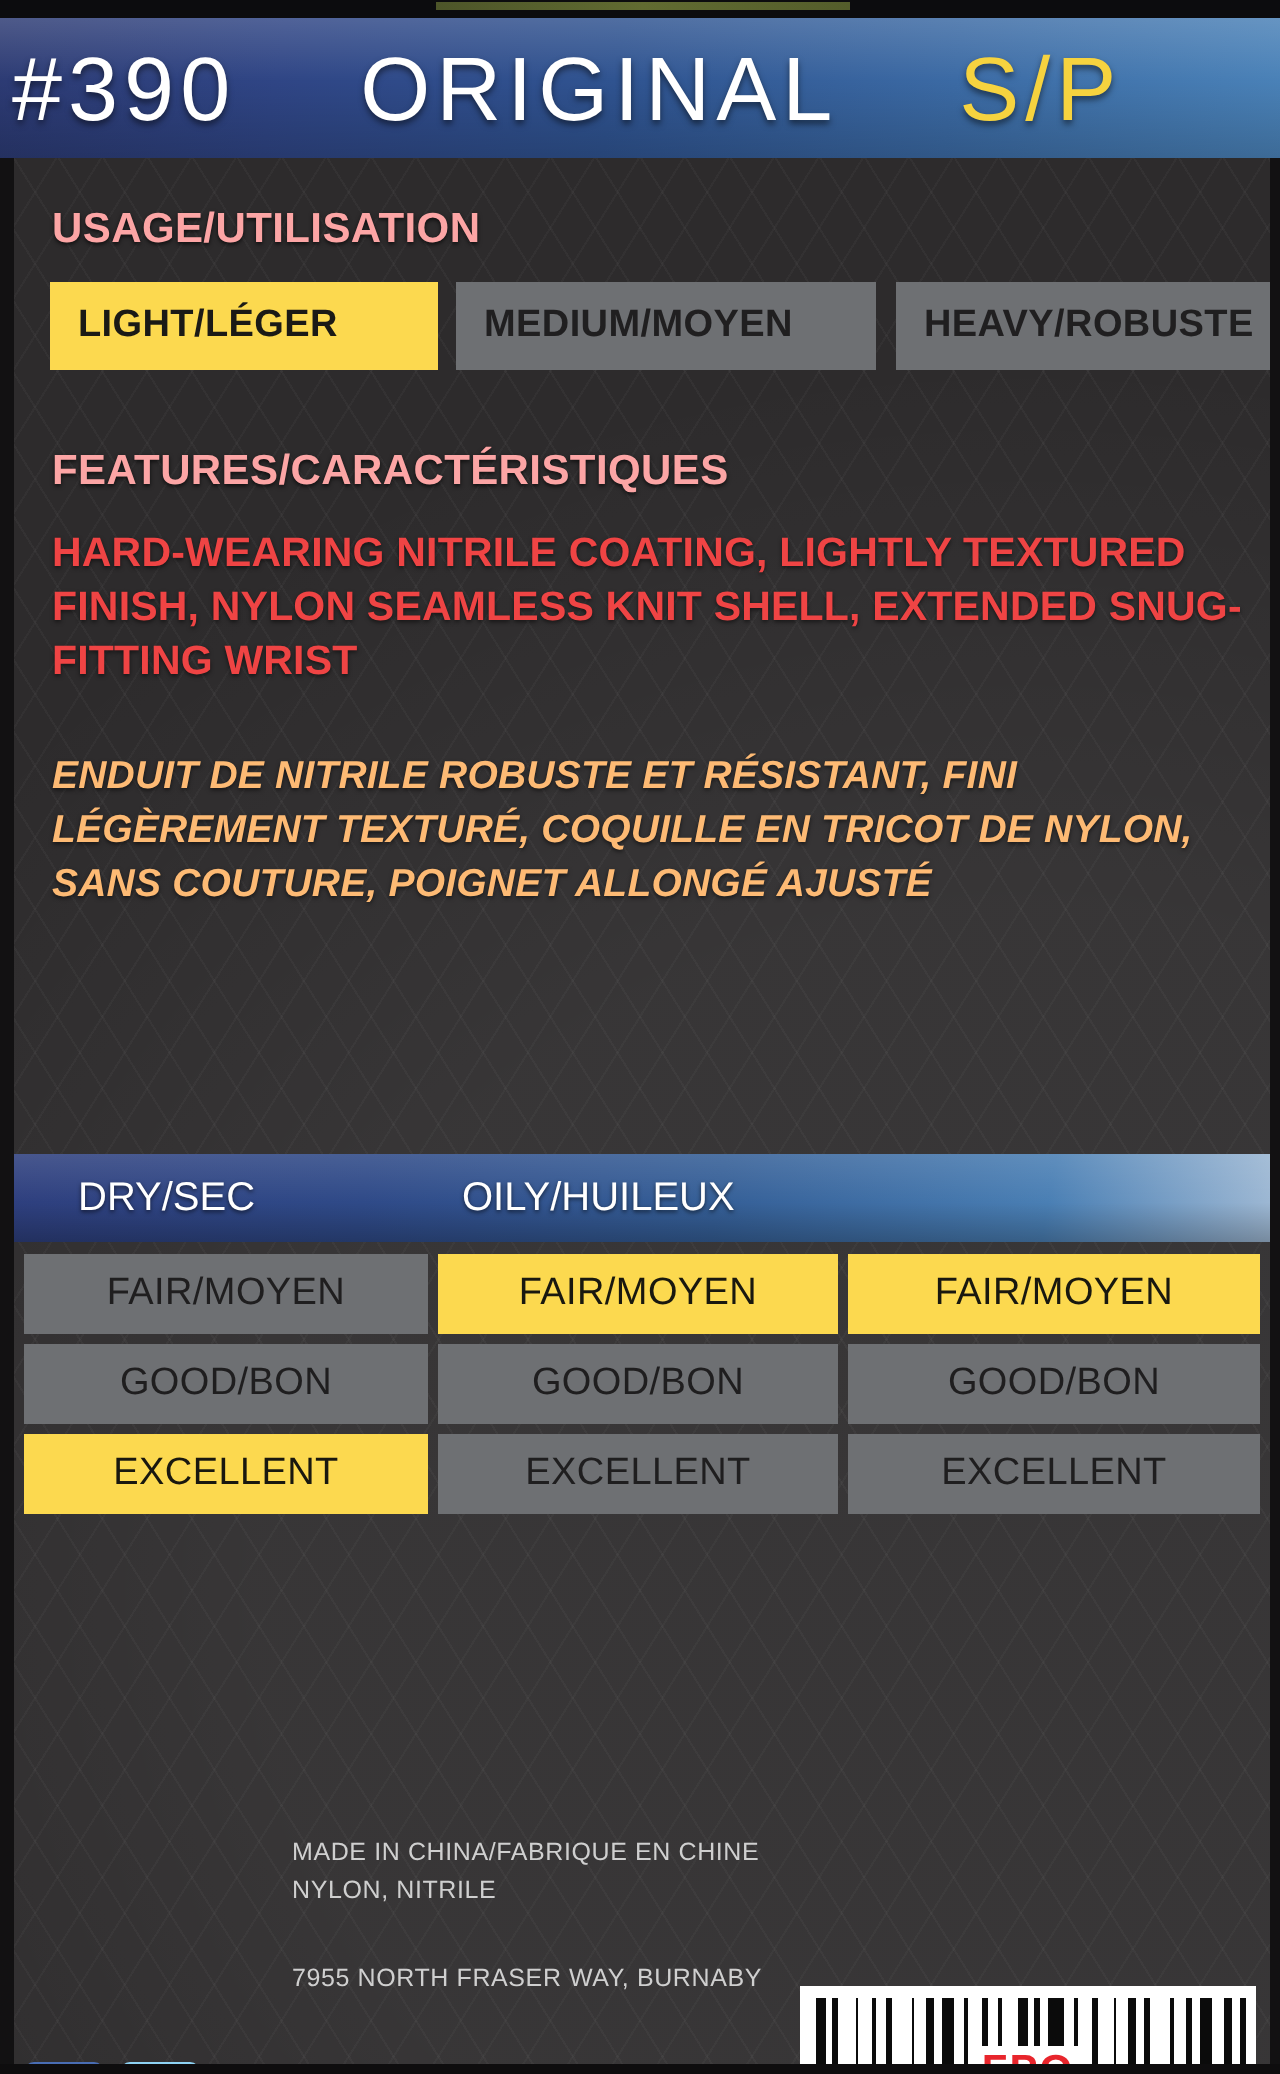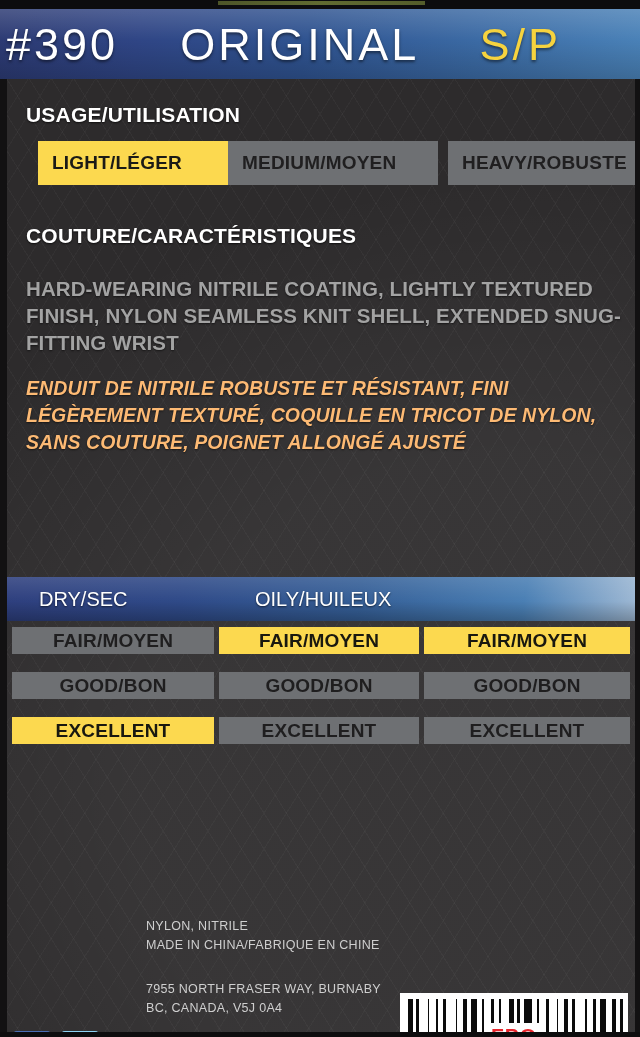--- a/index.html
+++ b/index.html
@@ -62,45 +62,44 @@
   }
   .edge-left  { position:absolute; top:79px; left:0;   width:7px; height:958px; background:#121112; z-index:4;}
   .edge-right { position:absolute; top:79px; right:0;  width:5px; height:958px; background:#121112; z-index:4;}
   .edge-bottom{ position:absolute; bottom:0; left:0;   width:640px; height:5px; background:#0e0d0e; z-index:4;}
 
   .content { position:absolute; top:79px; left:0; width:640px; height:958px; z-index:3; }
 
   
   .sec-title {
     position:absolute;
-    color:#ffffff; font-weight:700; font-size:21px;
+    color:#fca5a5; font-weight:700; font-size:21px;
     letter-spacing:.2px; font-stretch:condensed;
     text-shadow:0 1px 2px rgba(0,0,0,.7);
     white-space:nowrap;
   }
 
   
   .usage-row { position:absolute; left:22px; top:62px; width:618px; height:44px; }
   .cell {
     position:absolute; top:0; height:44px;
     display:flex; align-items:center;
     font-weight:700; font-size:19px; font-stretch:condensed;
     letter-spacing:.2px; white-space:nowrap;
     padding-left:14px;
   }
   .cell.gray   { background:#6e7073; color:#201f20; }
   .cell.yellow { background:#fcd94f; color:#1b1a16; }
 
   
   .feat-en {
     position:absolute; left:26px; top:184px; width:600px;
-    color:#a3a3a3; font-weight:700; font-size:20.5px;
+    color:#ef4444; font-weight:700; font-size:20.5px;
     line-height:27px; font-stretch:condensed; letter-spacing:.1px;
     text-shadow:0 1px 2px rgba(0,0,0,.55);
-    margin-top:12px;
   }
   .feat-fr {
     position:absolute; left:26px; top:296px; width:600px;
     color:#fdba74; font-weight:700; font-style:italic; font-size:19.5px;
     line-height:27px; font-stretch:condensed; letter-spacing:.1px;
     text-shadow:0 1px 2px rgba(0,0,0,.55);
   }
 
   
   .slip-header-row {
@@ -114,23 +113,23 @@
   }
   .slip-col-head {
     position:absolute; top:0; height:44px; display:flex; align-items:center;
     color:#fff; font-weight:400; font-size:20px; font-stretch:condensed;
     text-shadow:0 1px 2px rgba(0,0,0,.6); white-space:nowrap; z-index:2;
     padding-left:14px;
   }
 
   .grid { position:absolute; left:7px; top:548px; width:628px; height:139px; }
   .gcell {
-    position:absolute; height:27px;
+    position:absolute; height:40px;
     display:flex; align-items:center; justify-content:center;
-    font-weight:700; font-size:19px; font-stretch:condensed;
+    font-weight:400; font-size:19px; font-stretch:condensed;
     letter-spacing:.2px; white-space:nowrap;
   }
   .gcell.gray   { background:#6e7073; color:#1f1e1f; }
   .gcell.yellow { background:#fcd94f; color:#19180f; }
 
   
   .footer-info { position:absolute; left:146px; top:838px; width:250px; }
   .fi-line {
     color:#cfcfcf; font-size:12.5px; line-height:19px;
     font-stretch:condensed; letter-spacing:.3px; white-space:nowrap;
@@ -188,56 +187,55 @@
   <div class="body-panel"></div>
   <div class="edge-left"></div>
   <div class="edge-right"></div>
   <div class="edge-bottom"></div>
 
   <div class="content">
 
     <div class="sec-title" style="left:26px; top:24px;">USAGE/UTILISATION</div>
 
     <div class="usage-row">
-      <div class="cell yellow" style="left:16px; width:194px;">LIGHT/LÉGER</div>
+      <div class="cell yellow" style="left:3px; width:194px;">LIGHT/LÉGER</div>
       <div class="cell gray" style="left:426px; width:192px;">HEAVY/ROBUSTE</div>
       <div class="cell gray" style="left:206px; width:210px;">MEDIUM/MOYEN</div>
     </div>
 
-    <div class="sec-title" style="left:26px; top:145px;">COUTURE/CARACTÉRISTIQUES</div>
+    <div class="sec-title" style="left:26px; top:145px;">FEATURES/CARACTÉRISTIQUES</div>
 
     <div class="feat-en">HARD-WEARING NITRILE COATING, LIGHTLY TEXTURED FINISH, NYLON SEAMLESS KNIT SHELL, EXTENDED SNUG-FITTING WRIST</div>
     <div class="feat-fr">ENDUIT DE NITRILE ROBUSTE ET RÉSISTANT, FINI LÉGÈREMENT TEXTURÉ, COQUILLE EN TRICOT DE NYLON, SANS COUTURE, POIGNET ALLONGÉ AJUSTÉ</div>
 
 
     <div class="slip-header-row">
       <div class="slip-col-head" style="left:18px;">DRY/SEC</div>
-      <div class="slip-col-head" style="left:234px;">OILY/HUILEUX</div>
+      <div class="slip-col-head" style="left:210px;">OILY/HUILEUX</div>
     </div>
 
     <div class="grid">
 
       <div class="gcell gray" style="left:5px;   top:0px;  width:202px;">FAIR/MOYEN</div>
       <div class="gcell yellow" style="left:212px; top:0px;  width:200px;">FAIR/MOYEN</div>
       <div class="gcell yellow" style="left:417px; top:0px;  width:206px;">FAIR/MOYEN</div>
 
       <div class="gcell gray" style="left:5px;   top:45px; width:202px;">GOOD/BON</div>
       <div class="gcell gray" style="left:212px; top:45px; width:200px;">GOOD/BON</div>
       <div class="gcell gray" style="left:417px; top:45px; width:206px;">GOOD/BON</div>
 
       <div class="gcell yellow" style="left:5px;   top:90px; width:202px;">EXCELLENT</div>
       <div class="gcell gray" style="left:212px; top:90px; width:200px;">EXCELLENT</div>
       <div class="gcell gray" style="left:417px; top:90px; width:206px;">EXCELLENT</div>
     </div>
 
     <div class="footer-info">
+      <div class="fi-line">MADE IN CHINA/FABRIQUE EN CHINE</div>
       <div class="fi-line">NYLON, NITRILE</div>
-      <div class="fi-line">MADE IN CHINA/FABRIQUE EN CHINE</div>
       <div class="fi-line fi-gap">7955 NORTH FRASER WAY, BURNABY</div>
-      <div class="fi-line">BC, CANADA, V5J 0A4</div>
     </div>
 
     <div class="social">
       <div class="social-icons">
         <div class="sico fb">
           <div class="glyph">f</div>
         </div>
         <div class="sico tw">
           <div class="glyph">
             

